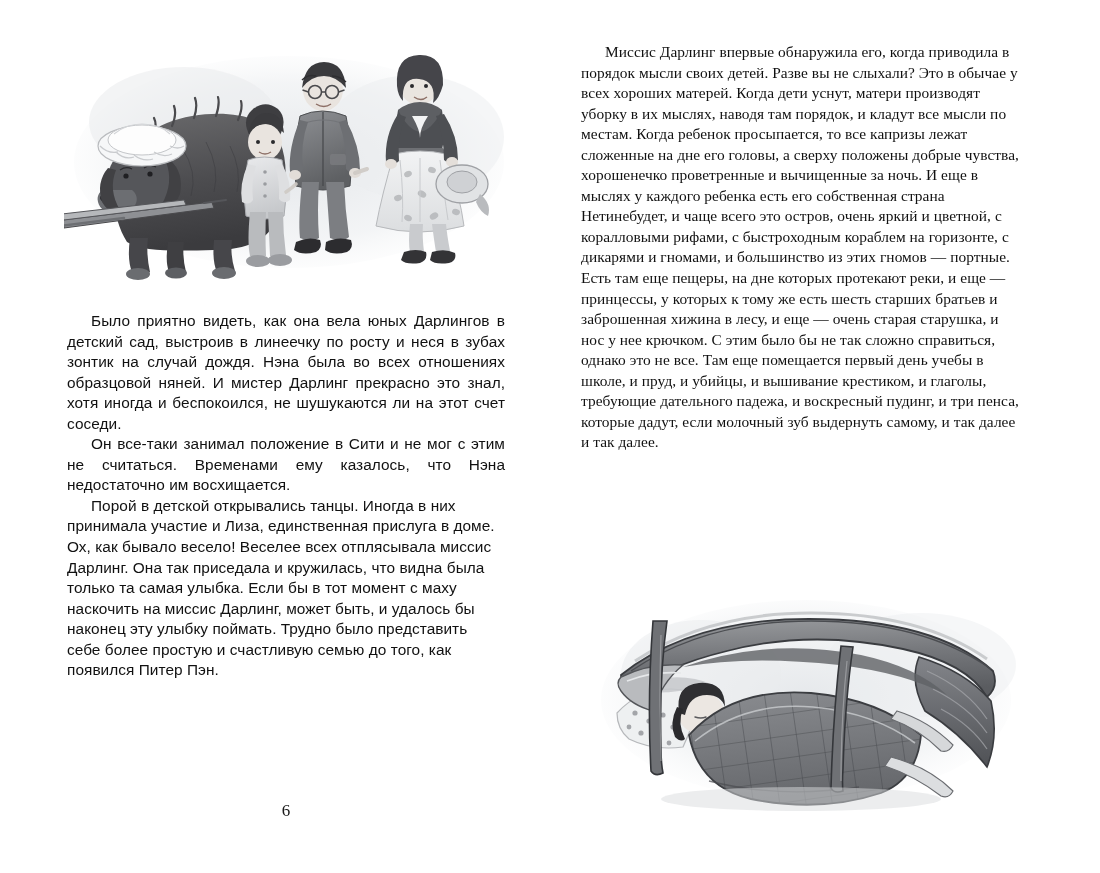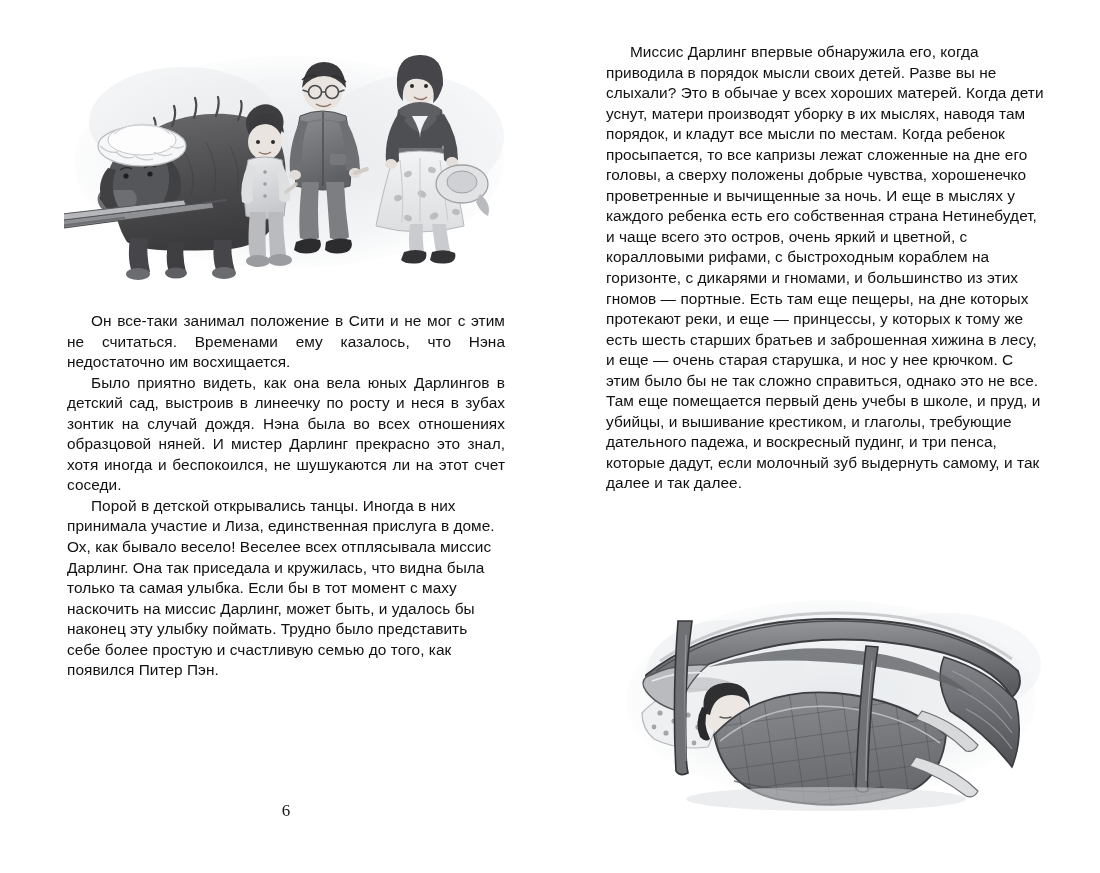--- a/index.html
+++ b/index.html
@@ -22,21 +22,21 @@
     background: #ffffff;
   }
 
   
   .column {
     position: absolute;
     top: 0;
     height: 873px;
   }
   .column-left  { left: 67px;  width: 438px; }
-  .column-right { left: 606px; width: 438px; }
+  .column-right { left: 581px; width: 438px; font-family: Liberation Serif, serif; }
 
   
   .text-block {
     font-size: 15.4px;
     line-height: 20.55px;
     text-align: justify;
     text-justify: inter-word;
     letter-spacing: 0.05px;
     color: #111111;
     -webkit-hyphens: none;
@@ -261,22 +261,22 @@
           <path d="M340 210 q12 -4 22 0 q2 8 -6 11 q-14 2 -19 -3 Z" fill="#333336"></path>
           <path d="M368 210 q13 -4 23 1 q2 8 -6 10 q-14 2 -19 -3 Z" fill="#333336"></path>
         </g>
 
         <path d="M291 131 q6 -2 12 -4" stroke="#cfcac5" stroke-width="4" stroke-linecap="round" opacity="0.9"></path>
         <path d="M222 150 q6 -4 10 -8" stroke="#cfcac5" stroke-width="3.6" stroke-linecap="round" opacity="0.9"></path>
       </svg>
     </div>
 
     <div class="text-block left-text">
+      <p>Было приятно видеть, как она вела юных Дарлингов в детский сад, выстроив в линеечку по росту и неся в зубах зонтик на случай дождя. Нэна была во всех отношениях образцовой няней. И мистер Дарлинг прекрасно это знал, хотя иногда и беспокоился, не шушукаются ли на этот счет соседи.</p>
       <p>Он все-таки занимал положение в Сити и не мог с этим не считаться. Временами ему казалось, что Нэна недостаточно им восхищается.</p>
-      <p>Было приятно видеть, как она вела юных Дарлингов в детский сад, выстроив в линеечку по росту и неся в зубах зонтик на случай дождя. Нэна была во всех отношениях образцовой няней. И мистер Дарлинг прекрасно это знал, хотя иногда и беспокоился, не шушукаются ли на этот счет соседи.</p>
       <p>Порой в детской открывались танцы. Иногда в них принимала участие и Лиза, единственная прислуга в доме. Ох, как бывало весело! Веселее всех отплясывала миссис Дарлинг. Она так приседала и кружилась, что видна была только та самая улыбка. Если бы в тот момент с маху наскочить на миссис Дарлинг, может быть, и удалось бы наконец эту улыбку поймать. Трудно было представить себе более простую и счастливую семью до того, как появился Питер Пэн.</p>
     </div>
 
     <div class="page-number">6</div>
   </div>
 
   <div class="column column-right">
 
     <div class="text-block right-text">
       <p>Миссис Дарлинг впервые обнаружила его, когда приводила в порядок мысли своих детей. Разве вы не слыхали? Это в обычае у всех хороших матерей. Когда дети уснут, матери производят уборку в их мыслях, наводя там порядок, и кладут все мысли по местам. Когда ребенок просыпается, то все капризы лежат сложенные на дне его головы, а сверху положены добрые чувства, хорошенечко проветренные и вычищенные за ночь. И еще в мыслях у каждого ребенка есть его собственная страна Нетинебудет, и чаще всего это остров, очень яркий и цветной, с коралловыми рифами, с быстроходным кораблем на горизонте, с дикарями и гномами, и большинство из этих гномов — портные. Есть там еще пещеры, на дне которых протекают реки, и еще — принцессы, у которых к тому же есть шесть старших братьев и заброшенная хижина в лесу, и еще — очень старая старушка, и нос у нее крючком. С этим было бы не так сложно справиться, однако это не все. Там еще помещается первый день учебы в школе, и пруд, и убийцы, и вышивание крестиком, и глаголы, требующие дательного падежа, и воскресный пудинг, и три пенса, которые дадут, если молочный зуб выдернуть самому, и так далее и так далее.</p>

